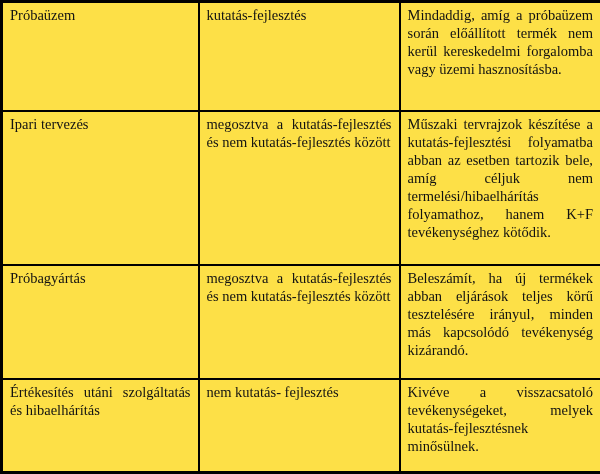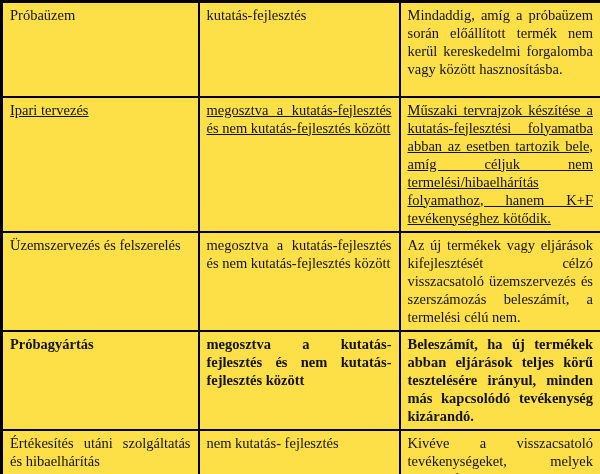--- a/index.html
+++ b/index.html
@@ -30,50 +30,45 @@
     vertical-align: top;
     padding: 3px 7px 4px 7px;
     text-align: justify;
     box-sizing: border-box;
     overflow: hidden;
   }
   col.c1 { width: 197px; }
   col.c2 { width: 201px; }
   col.c3 { width: 202px; }
   tr.r1 { height: 95px; }
-  tr.r2 { height: 124px; text-decoration: underline; }
+  tr.r2 { height: 124px; }
   tr.r3 { height: 90px; }
-  tr.r4 { height: 89px; font-weight: bold; }
+  tr.r4 { height: 89px; }
   tr.r5 { height: 76px; }
 </style>
 </head>
 <body>
 
 <div class="page">
   <table class="doc-table">
     <colgroup>
       <col class="c1">
       <col class="c2">
       <col class="c3">
     </colgroup>
     <tbody>
       <tr class="r1">
         <td>Próbaüzem</td>
         <td>kutatás-fejlesztés</td>
-        <td>Mindaddig, amíg a próbaüzem során előállított termék nem kerül kereskedelmi forgalomba vagy között hasznosításba.</td>
+        <td>Mindaddig, amíg a próbaüzem során előállított termék nem kerül kereskedelmi forgalomba vagy üzemi hasznosításba.</td>
       </tr>
       <tr class="r2">
         <td>Ipari tervezés</td>
         <td>megosztva a kutatás-fejlesztés és nem kutatás-fejlesztés között</td>
         <td>Műszaki tervrajzok készítése a kutatás-fejlesztési folyamatba abban az esetben tartozik bele, amíg céljuk nem termelési/hibaelhárítás folyamathoz, hanem K+F tevékenységhez kötődik.</td>
-      </tr>
-      <tr class="r3">
-        <td>Üzemszervezés és felszerelés</td>
-        <td>megosztva a kutatás-fejlesztés és nem kutatás-fejlesztés között</td>
-        <td>Az új termékek vagy eljárások kifejlesztését célzó visszacsatoló üzemszervezés és szerszámozás beleszámít, a termelési célú nem.</td>
       </tr>
       <tr class="r4">
         <td>Próbagyártás</td>
         <td>megosztva a kutatás-fejlesztés és nem kutatás-fejlesztés között</td>
         <td>Beleszámít, ha új termékek abban eljárások teljes körű tesztelésére irányul, minden más kapcsolódó tevékenység kizárandó.</td>
       </tr>
       <tr class="r5">
         <td>Értékesítés utáni szolgáltatás és hibaelhárítás</td>
         <td>nem kutatás- fejlesztés</td>
         <td>Kivéve a visszacsatoló tevékenységeket, melyek kutatás-fejlesztésnek minősülnek.</td>

